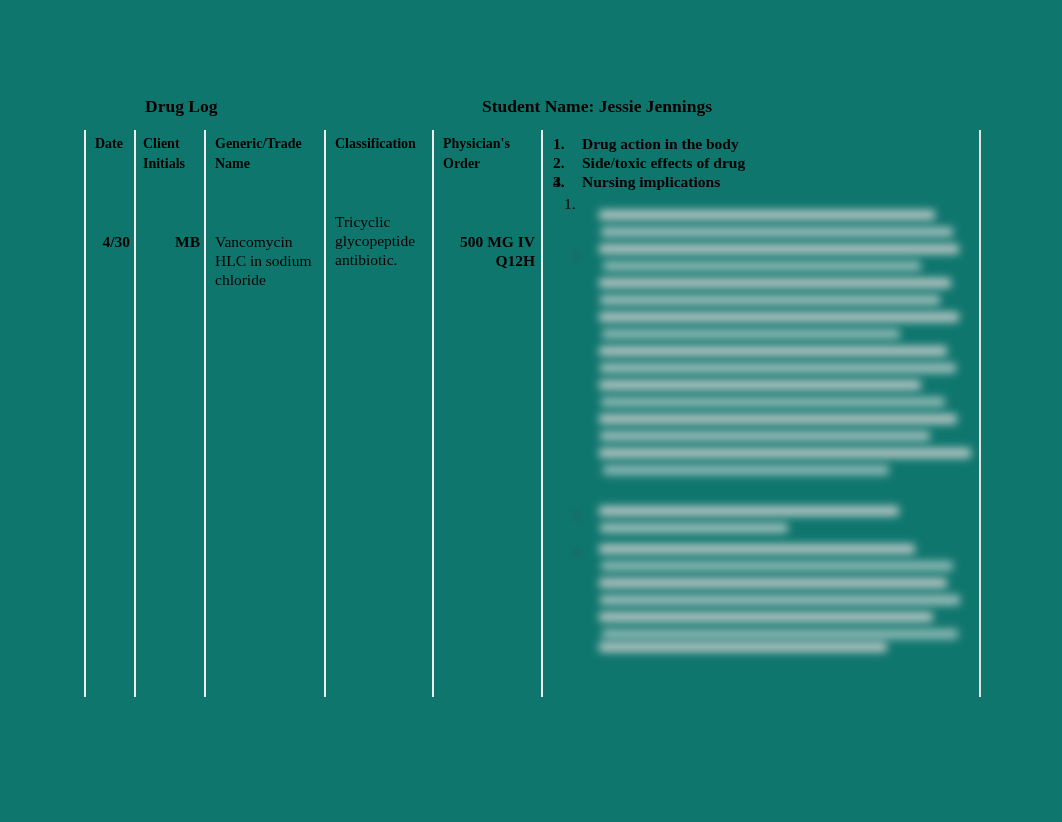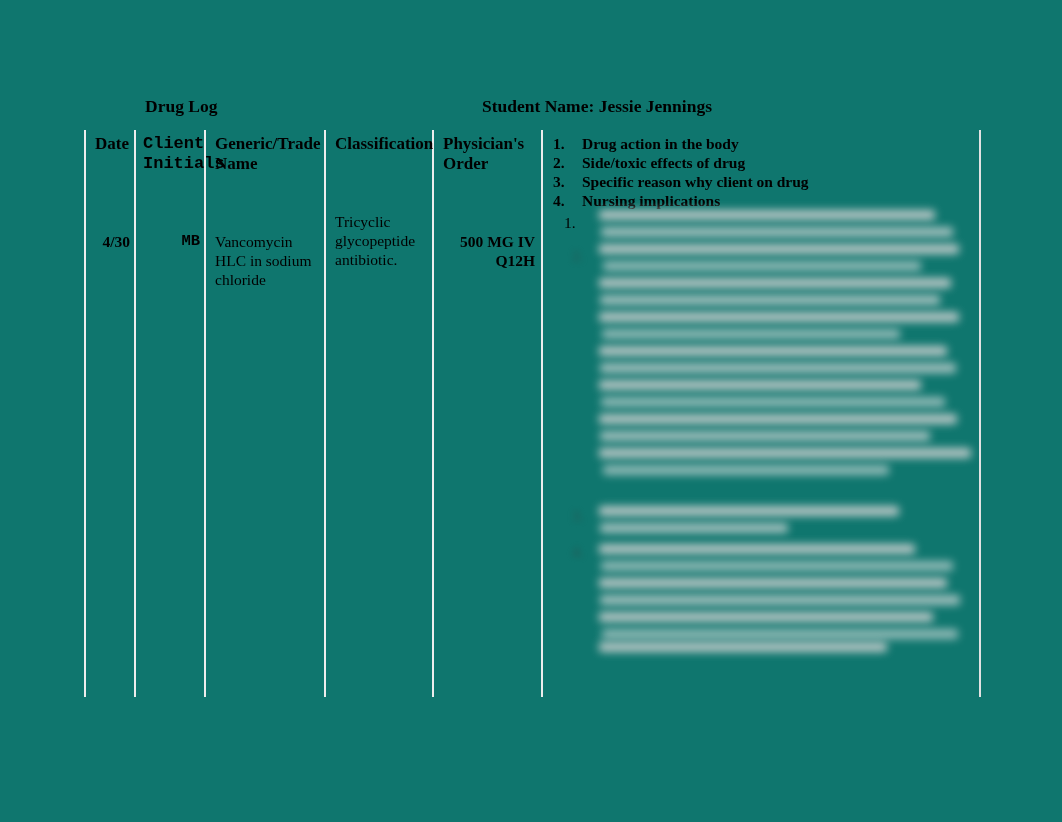--- a/index.html
+++ b/index.html
@@ -75,28 +75,28 @@
   .vrule.r5 { left: 457px; }
   .vrule.r6 { left: 895px; background: #e2e2e2; }
 
   
   .col {
     position: absolute;
     top: 0;
     box-sizing: border-box;
   }
   .c-date   { left: 2px;   width: 48px;  padding: 4px 4px 0 9px; }
-  .c-init   { left: 52px;  width: 68px;  padding: 4px 4px 0 7px; font-family: Liberation Mono, monospace; }
+  .c-init   { left: 52px;  width: 68px;  padding: 4px 4px 0 7px; }
   .c-generic{ left: 122px; width: 118px; padding: 4px 6px 0 9px; }
   .c-class  { left: 242px; width: 126px; padding: 4px 6px 0 9px; }
   .c-order  { left: 350px; width: 107px; padding: 4px 6px 0 9px; }
   .c-notes  { left: 459px; width: 436px; padding: 4px 6px 0 10px; }
 
   .hdr {
-    font-size: 17px;
+    font-size: 14px;
     font-weight: bold;
     line-height: 20px;
   }
 
   .cell-body {
     margin-top: 0;
     font-size: 15.5px;
     line-height: 19px;
   }
   .cell-body.bold { font-weight: bold; text-align: right; }
@@ -234,21 +234,20 @@
         <li>
           <span class="num">1.</span>
           <span>Drug action in the body</span>
         </li>
         <li>
           <span class="num">2.</span>
           <span>Side/toxic effects of drug</span>
         </li>
         <li>
           <span class="num">3.</span>
-          <span>Specific reason why client on drug</span>
         </li>
         <li>
           <span class="num">4.</span>
           <span>Nursing implications</span>
         </li>
       </ul>
 
       <div style="height:3px"></div>
 
       <ul class="notes-list">

